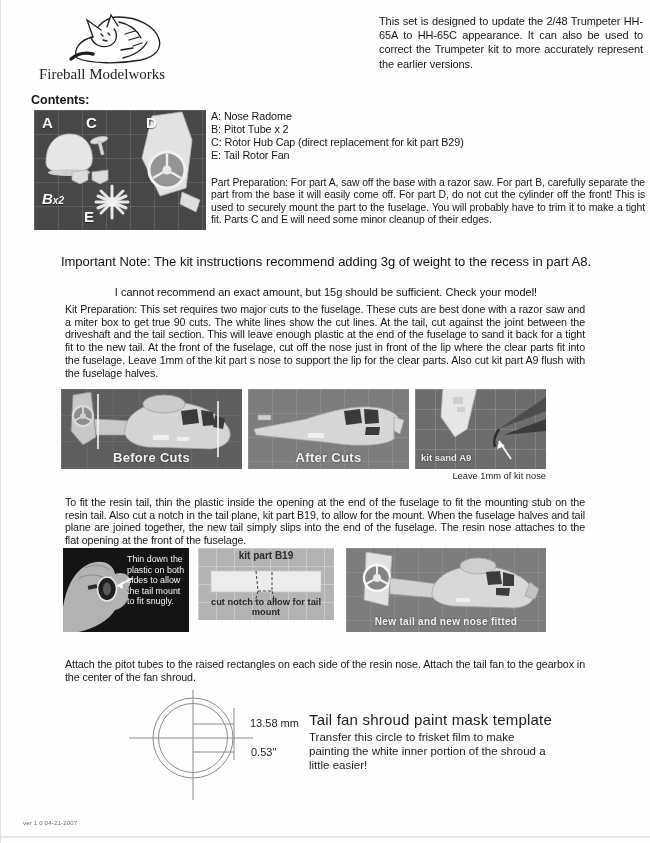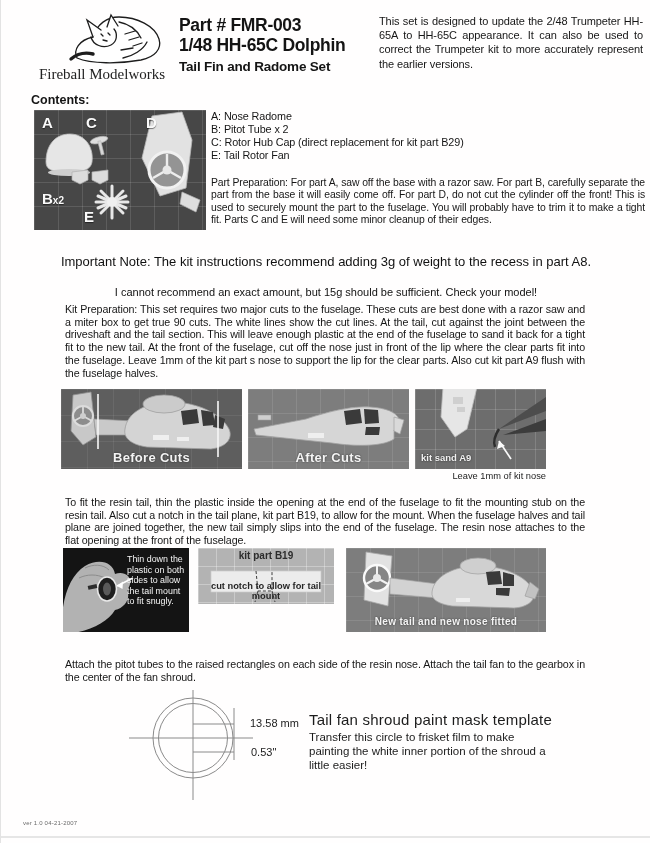--- a/index.html
+++ b/index.html
@@ -66,25 +66,20 @@
       <path d="M8,47 C14,42 22,40 30,42" stroke-width="3.4" stroke="#1d1d1d"></path>
       <path d="M56,10 C66,12 74,18 78,26"></path>
       <path d="M60,46 C70,44 80,38 84,30"></path>
       <path d="M38,22 l2,2 M45,21 l2,2"></path>
       <path d="M40,28 l4,1"></path>
       <path d="M62,22 l10,-3 M66,28 l10,-3 M70,34 l9,-3 M58,38 l12,-2"></path>
     </g>
   </svg>
   <div class="abs brand" style="left:26px;top:66px;width:150px;text-align:center;">Fireball Modelworks</div>
 
-  <div class="abs" style="left:178px;top:15px;width:200px;">
-    <div class="title-line">Part # FMR-003</div>
-    <div class="title-line">1/48 HH-65C Dolphin</div>
-    <div class="title-sub">Tail Fin and Radome Set</div>
-  </div>
 
   <div class="abs para" style="left:378px;top:14px;width:264px;font-size:11px;line-height:14.2px;">This set is designed to update the 2/48 Trumpeter HH-65A to HH-65C appearance.  It can also be used to correct the Trumpeter kit to more accurately represent the earlier versions.</div>
 
   <div class="abs heading" style="left:30px;top:93px;">Contents:</div>
 
   <div class="photo mat-dark" style="left:33px;top:110px;width:172px;height:120px;">
     <svg width="172" height="120" viewBox="0 0 172 120">
 
       <path d="M12,52 C12,34 22,24 36,24 C50,24 60,36 58,52 C57,58 52,61 44,61 L24,61 C16,61 12,58 12,52 Z" fill="#e6e6e6" stroke="#bcbcbc" stroke-width="0.8"></path>
       <ellipse cx="35" cy="62.5" rx="21" ry="3.5" fill="#cfcfcf"></ellipse>
@@ -113,21 +108,21 @@
         <line x1="133" y1="60" x2="133" y2="44"></line>
         <line x1="133" y1="60" x2="147" y2="68"></line>
         <line x1="133" y1="60" x2="119" y2="68"></line>
       </g>
       <circle cx="133" cy="60" r="4.5" fill="#e8e8e8"></circle>
       <path d="M148,82 L166,90 L162,102 L146,94 Z" fill="#dedede" stroke="#b4b4b4" stroke-width="0.7"></path>
     </svg>
     <span class="contents-label" style="left:8px;top:4px;">A</span>
     <span class="contents-label" style="left:52px;top:4px;">C</span>
     <span class="contents-label" style="left:112px;top:4px;">D</span>
-    <span class="contents-label" style="left:8px;top:80px;"><span>B</span><span style="font-size:10px;">x2</span></span>
+    <span class="contents-label" style="left:8px;top:80px;font-style:italic;"><span>B</span><span style="font-size:10px;">x2</span></span>
     <span class="contents-label" style="left:50px;top:98px;">E</span>
   </div>
 
   <ul class="parts abs" style="left:210px;top:110px;width:435px;">
     <li>A: Nose Radome</li>
     <li>B: Pitot Tube x 2</li>
     <li>C: Rotor Hub Cap (direct replacement for kit part B29)</li>
     <li>E: Tail Rotor Fan</li>
   </ul>
 
@@ -199,21 +194,21 @@
       <path d="M22,20 C30,16 40,16 46,22 M16,30 C24,26 34,26 42,30" stroke="#8c8c8c" stroke-width="1" fill="none"></path>
       <ellipse cx="44" cy="41" rx="9.5" ry="12" fill="#1f1f1f" stroke="#e9e9e9" stroke-width="1.6"></ellipse>
       <ellipse cx="44" cy="41" rx="4" ry="6.5" fill="#5a5a5a"></ellipse>
       <rect x="25" y="37" width="9" height="4" fill="#2c2c2c" transform="rotate(-12 29 39)"></rect>
       <line x1="70" y1="30" x2="54" y2="38" stroke="#ffffff" stroke-width="1.7"></line>
       <path d="M54,38 L60,33.5 L59.5,41 Z" fill="#ffffff"></path>
     </svg>
     <div class="abs" style="left:64px;top:6px;width:58px;color:#f5f5f5;font-weight:normal;font-size:8.9px;line-height:10.6px;">Thin down the plastic on both sides to allow the tail mount to fit snugly.</div>
   </div>
 
-  <div class="photo mat-light" style="left:197px;top:548px;width:136px;height:56px;">
+  <div class="photo mat-light" style="left:197px;top:548px;width:136px;height:72px;">
     <svg class="abs" style="left:0;top:0;" width="136" height="72" viewBox="0 0 136 72">
       <rect x="13" y="23" width="110" height="21" fill="#ececec" stroke="#cccccc" stroke-width="0.7"></rect>
       <path d="M58,23 L60,43 L74,43 L74,23" fill="none" stroke="#3f3f3f" stroke-width="1" stroke-dasharray="3,2"></path>
       <path d="M60,43 L57,54 M74,43 L77,54" fill="none" stroke="#3f3f3f" stroke-width="1" stroke-dasharray="3,2"></path>
     </svg>
     <div class="abs" style="left:0;top:2px;width:136px;text-align:center;font-weight:bold;font-size:10px;color:#2c2c2c;">kit part B19</div>
     <div class="abs" style="left:0;bottom:3px;width:136px;text-align:center;font-weight:bold;font-size:9.3px;color:#262626;">cut notch to allow for tail mount</div>
   </div>
 
   <div class="photo mat-md2" style="left:345px;top:548px;width:200px;height:84px;">

